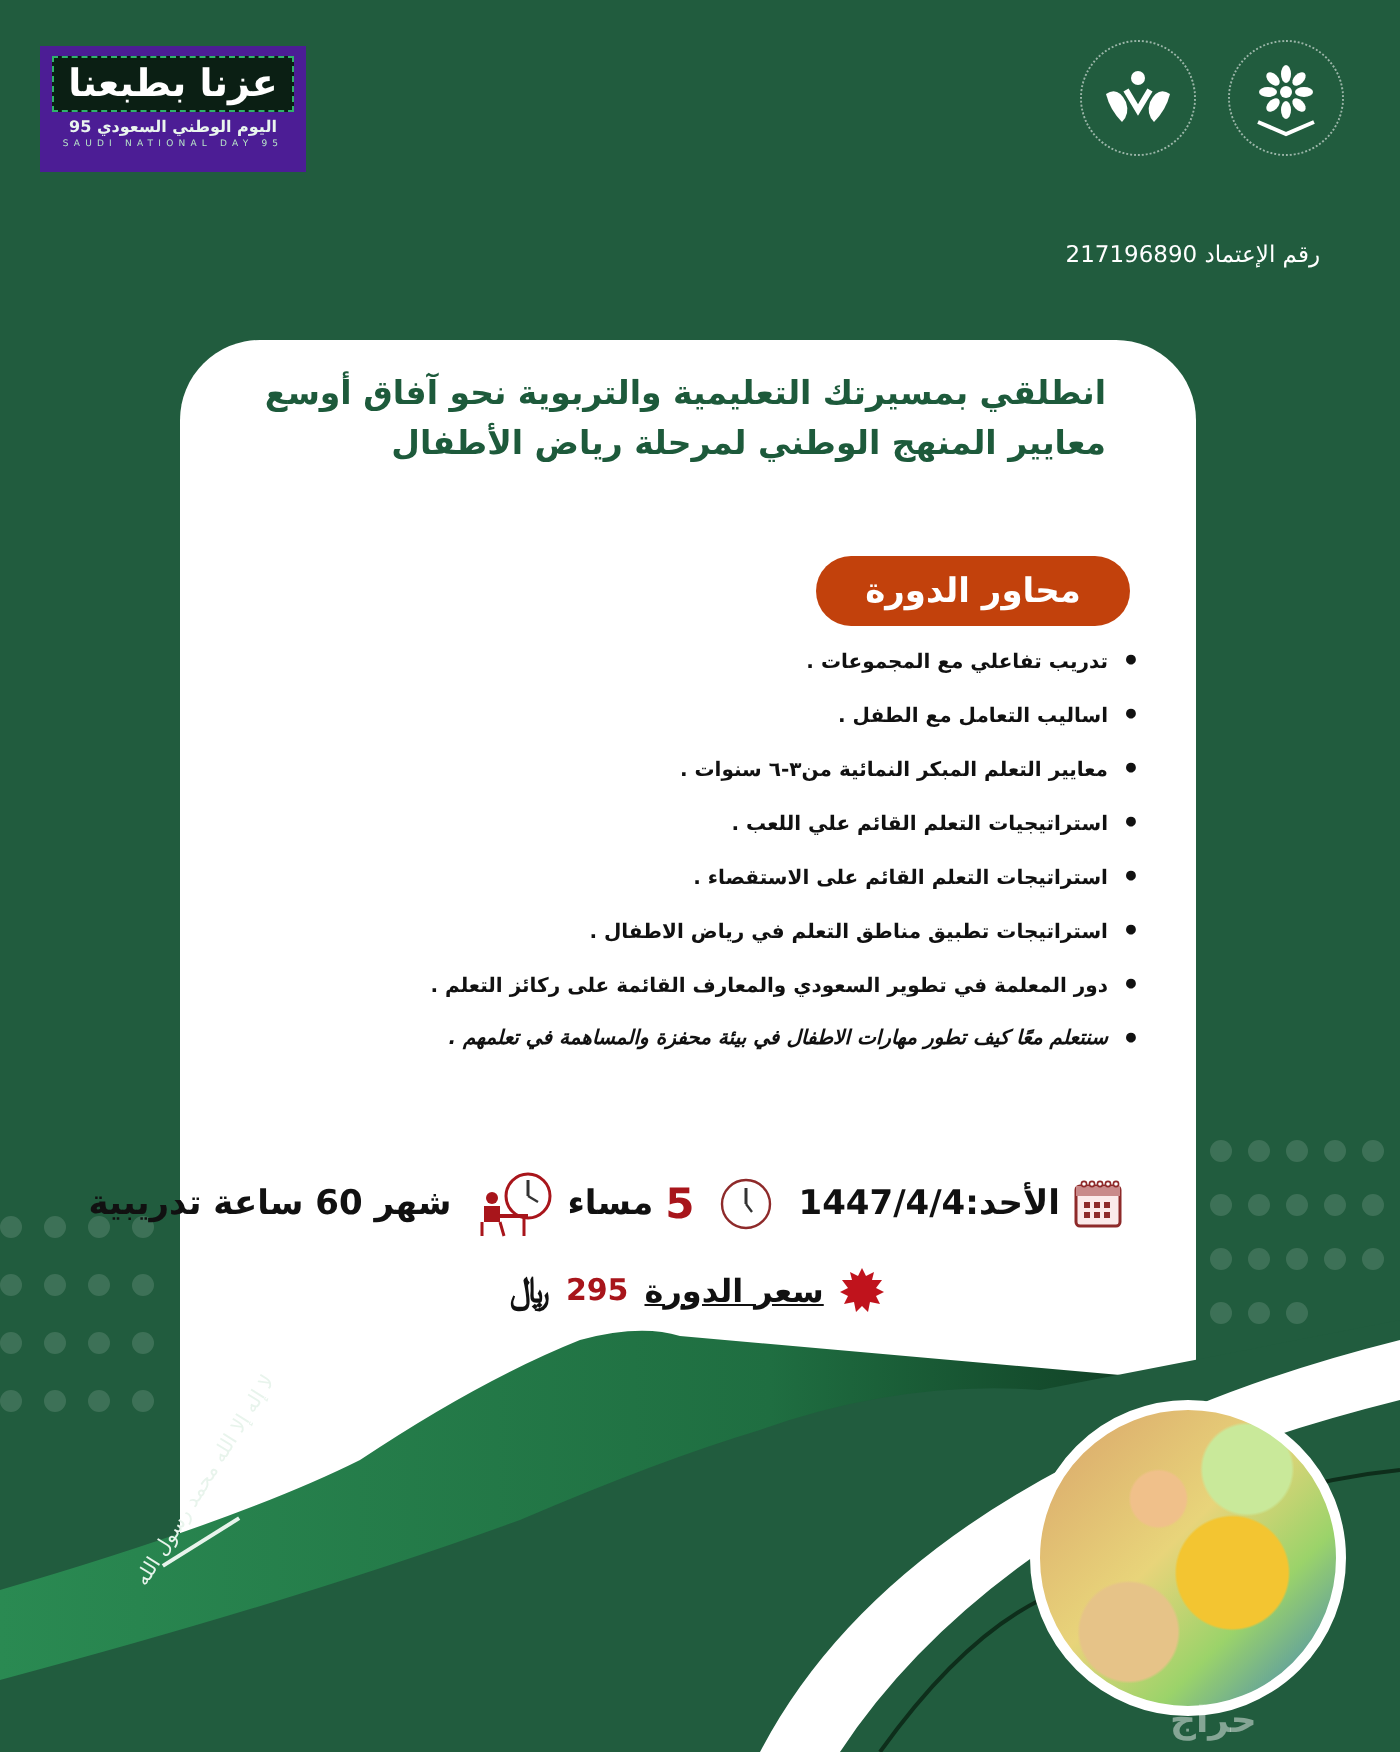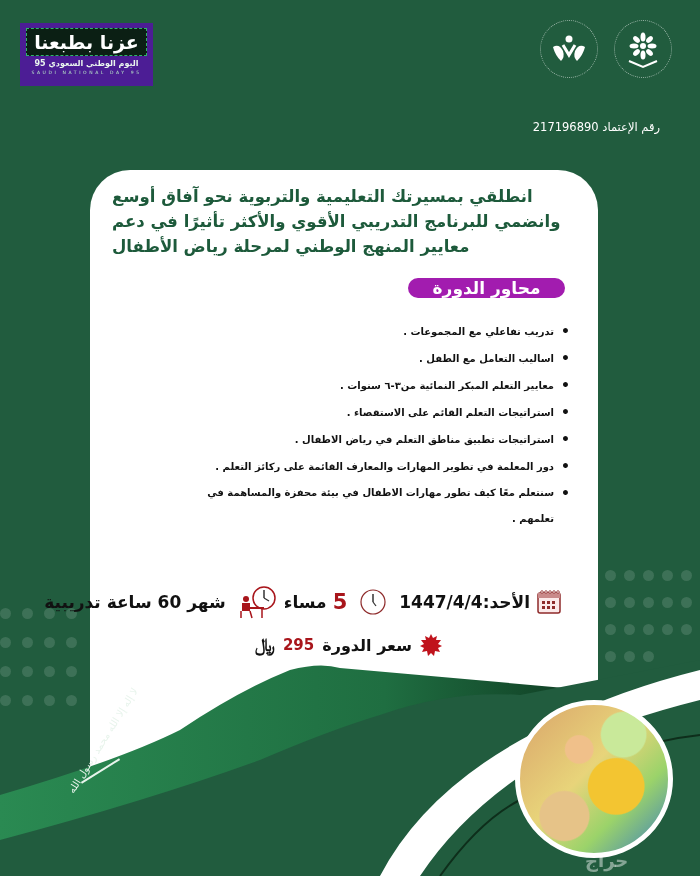--- a/index.html
+++ b/index.html
@@ -33,50 +33,50 @@
     position: absolute; left: 0; right: 0; top: 115px; text-align: center;
     color: #ffffff; font-weight: bold; font-size: 25px; direction: rtl;
   }
 
   
   .card {
     position: absolute; left: 90px; top: 170px; width: 508px; height: 610px;
     background: #ffffff; border-radius: 40px 40px 0 0;
   }
   .intro {
-    position: absolute; left: 112px; width: 460px; top: 184px; text-align: left;
+    position: absolute; left: 93px; width: 460px; top: 184px; text-align: right;
     color: #1d5a3b; font-weight: bold; font-size: 16.5px; line-height: 25px; direction: rtl;
   }
   .section-pill {
-    position: absolute; left: 408px; top: 278px; width: 157px; height: 20px;
-    background: #a21caf; border-radius: 18px; color: #fff; font-weight: bold;
+    position: absolute; left: 408px; top: 278px; width: 157px; height: 35px;
+    background: #c2410c; border-radius: 18px; color: #fff; font-weight: bold;
     font-size: 17px; display: flex; align-items: center; justify-content: center; direction: rtl;
   }
   .topics { position: absolute; right: 130px; top: 318px; width: 400px; direction: rtl; list-style: none; }
   .topics li {
     color: #111; font-weight: bold; font-size: 10px; line-height: 27px;
     padding-right: 16px; position: relative; white-space: nowrap;
   }
   .topics li::before {
     content: "•"; position: absolute; right: 0; top: 0; color: #111; font-size: 14px;
   }
-  .topics li.wrap { white-space: normal; line-height: 26px; }
+  .topics li.wrap { white-space: normal; line-height: 26px; font-style: italic; }
 
   .meta-row {
     position: absolute; left: 112px; width: 450px; top: 582px; height: 40px;
     display: flex; flex-direction: row-reverse; align-items: center; gap: 6px; direction: ltr;
   }
   .meta-text { color: #111; font-weight: bold; font-size: 17px; direction: rtl; white-space: nowrap; }
   .meta-big { color: #a8151b; font-weight: bold; font-size: 21px; }
   .icon-box { display: inline-flex; align-items: center; justify-content: center; }
 
   .price-row {
     position: absolute; left: 255px; top: 628px; height: 34px; display: flex; flex-direction: row-reverse; align-items: center; gap: 8px;
   }
-  .price-label { color: #111; font-weight: bold; font-size: 16px; direction: rtl; }
+  .price-label { color: #111; font-weight: bold; font-size: 16px; direction: rtl; text-decoration: underline; }
   .price-value { color: #a8151b; font-weight: bold; font-size: 15px; }
   .currency { color: #111; font-weight: bold; font-size: 18px; }
 
   
   .dots { position: absolute; display: grid; gap: 10px; }
   .dots span { width: 11px; height: 11px; border-radius: 50%; background: rgba(255,255,255,0.13); display: block; }
 
   .wave { position: absolute; left: 0; top: 0; width: 700px; height: 876px; }
   .photo {
     position: absolute; left: 515px; top: 700px; width: 158px; height: 158px; border-radius: 50%;
@@ -167,33 +167,33 @@
       </svg>
     </div>
   </div>
   <div class="accreditation">رقم الإعتماد 217196890</div>
 
 
   <div class="card"></div>
 
   <div class="intro">
     <div>انطلقي بمسيرتك التعليمية والتربوية نحو آفاق أوسع</div>
-    <div>وانضمي للبرنامج التدريبي الأقوي والأكثر تأثيرًا في دعم</div>
     <div>معايير المنهج الوطني لمرحلة رياض الأطفال</div>
   </div>
 
   <div class="section-pill">محاور الدورة</div>
 
   <ul class="topics">
     <li>تدريب تفاعلي مع المجموعات .</li>
     <li>اساليب التعامل مع الطفل .</li>
     <li>معايير التعلم المبكر النمائية من٣-٦ سنوات .</li>
+    <li>استراتيجيات التعلم القائم علي اللعب .</li>
     <li>استراتيجات التعلم القائم على الاستقصاء .</li>
     <li>استراتيجات تطبيق مناطق التعلم في رياض الاطفال .</li>
-    <li>دور المعلمة في تطوير المهارات والمعارف القائمة على ركائز التعلم .</li>
+    <li>دور المعلمة في تطوير السعودي والمعارف القائمة على ركائز التعلم .</li>
     <li class="wrap">سنتعلم معًا كيف تطور مهارات الاطفال في بيئة محفزة والمساهمة في تعلمهم .</li>
   </ul>
 
   <div class="meta-row">
     <span class="icon-box">
       <svg width="26" height="26" viewBox="0 0 26 26">
         <rect x="2" y="4" width="22" height="20" rx="2" fill="#fbeaea" stroke="#8e2a2a" stroke-width="1.5"></rect>
         <rect x="2" y="4" width="22" height="5" fill="#c98a8a"></rect>
         <g fill="#8e2a2a">
           <rect x="6" y="12" width="3" height="3"></rect>

